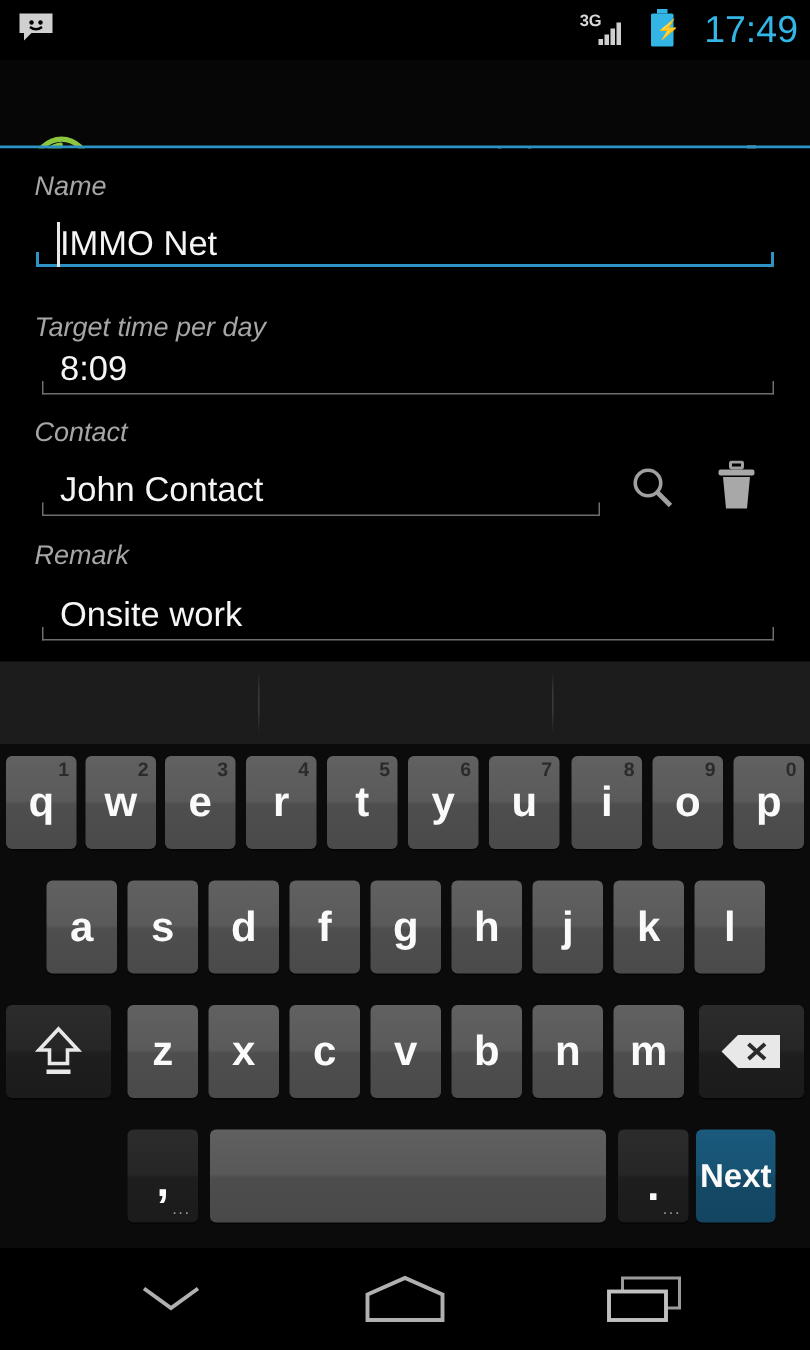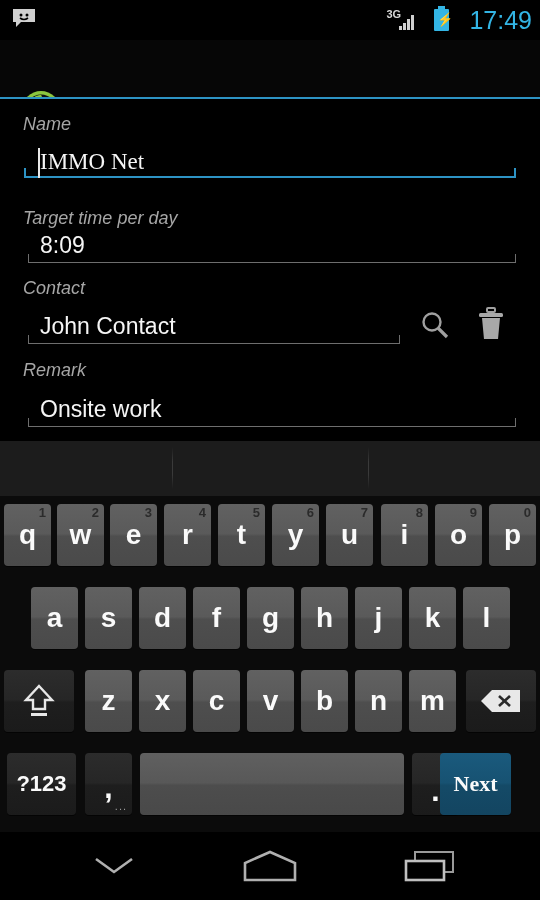--- a/index.html
+++ b/index.html
@@ -222,21 +222,21 @@
         <rect x="1" y="11" width="6" height="6" fill="#b8b8b8"></rect>
         <rect x="1" y="21" width="6" height="6" fill="#b8b8b8"></rect>
       </svg>
     </div>
   </div>
   <div id="action-bar-divider"></div>
 
   <div id="form">
 
     <div class="field-label" style="left:23px; top:14px;">Name</div>
-    <div class="field-value" style="left:40px; top:49px;font-family:Liberation Serif, serif;">IMMO Net</div>
+    <div class="field-value" style="left:40px; top:49px;">IMMO Net</div>
     <div class="underline focused" style="left:24px; top:70px; width:492px;">
       <span class="tick-l"></span>
         <span class="line"></span>
         <span class="tick-r"></span>
     </div>
 
     <div class="field-label" style="left:23px; top:96px;margin-top:12px;">Target time per day</div>
     <div class="field-value" style="left:40px; top:132px;">8:09</div>
     <div class="underline" style="left:28px; top:155px; width:488px;">
       <span class="tick-l"></span>
@@ -389,35 +389,32 @@
       <div class="key dark" style="left:466px; top:0; width:70px; height:62px;">
         <svg width="44" height="28" viewBox="0 0 44 28">
           <path d="M13 3 H41 V25 H13 L2 14 Z" fill="#e8e8e8"></path>
           <line x1="20" y1="9" x2="31" y2="19" stroke="#2a2a2a" stroke-width="2.6"></line>
           <line x1="31" y1="9" x2="20" y2="19" stroke="#2a2a2a" stroke-width="2.6"></line>
         </svg>
       </div>
     </div>
 
     <div class="krow" style="top:313px; height:66px;">
-      <div class="key dark" style="left:7px; top:0; width:69px; height:62px;">
-        <span class="label-sm">?123</span>
-      </div>
       <div class="key dark" style="left:85px; top:0; width:47px; height:62px;">
         <span class="punct" style="top:56%;">,</span>
         <span class="dots">...</span>
       </div>
       <div class="key space" style="left:140px; top:0; width:264px; height:62px;">
         <span class="glyph"></span>
       </div>
       <div class="key dark" style="left:412px; top:0; width:47px; height:62px;">
         <span class="punct" style="top:62%;">.</span>
         <span class="dots">...</span>
       </div>
-      <div class="key accent" style="left:440px; top:0; width:71px; height:62px;font-family:Liberation Serif, serif;">
+      <div class="key accent" style="left:464px; top:0; width:53px; height:62px;">
         <span class="label-sm">Next</span>
       </div>
     </div>
   </div>
 
   <div id="nav-bar">
     <div class="nav-btn" style="left:24px;">
       <svg width="44" height="22" viewBox="0 0 44 22">
         <polyline points="4,4 22,17 40,4" stroke="#b0b0b0" stroke-width="2.6" fill="none"></polyline>
       </svg>

